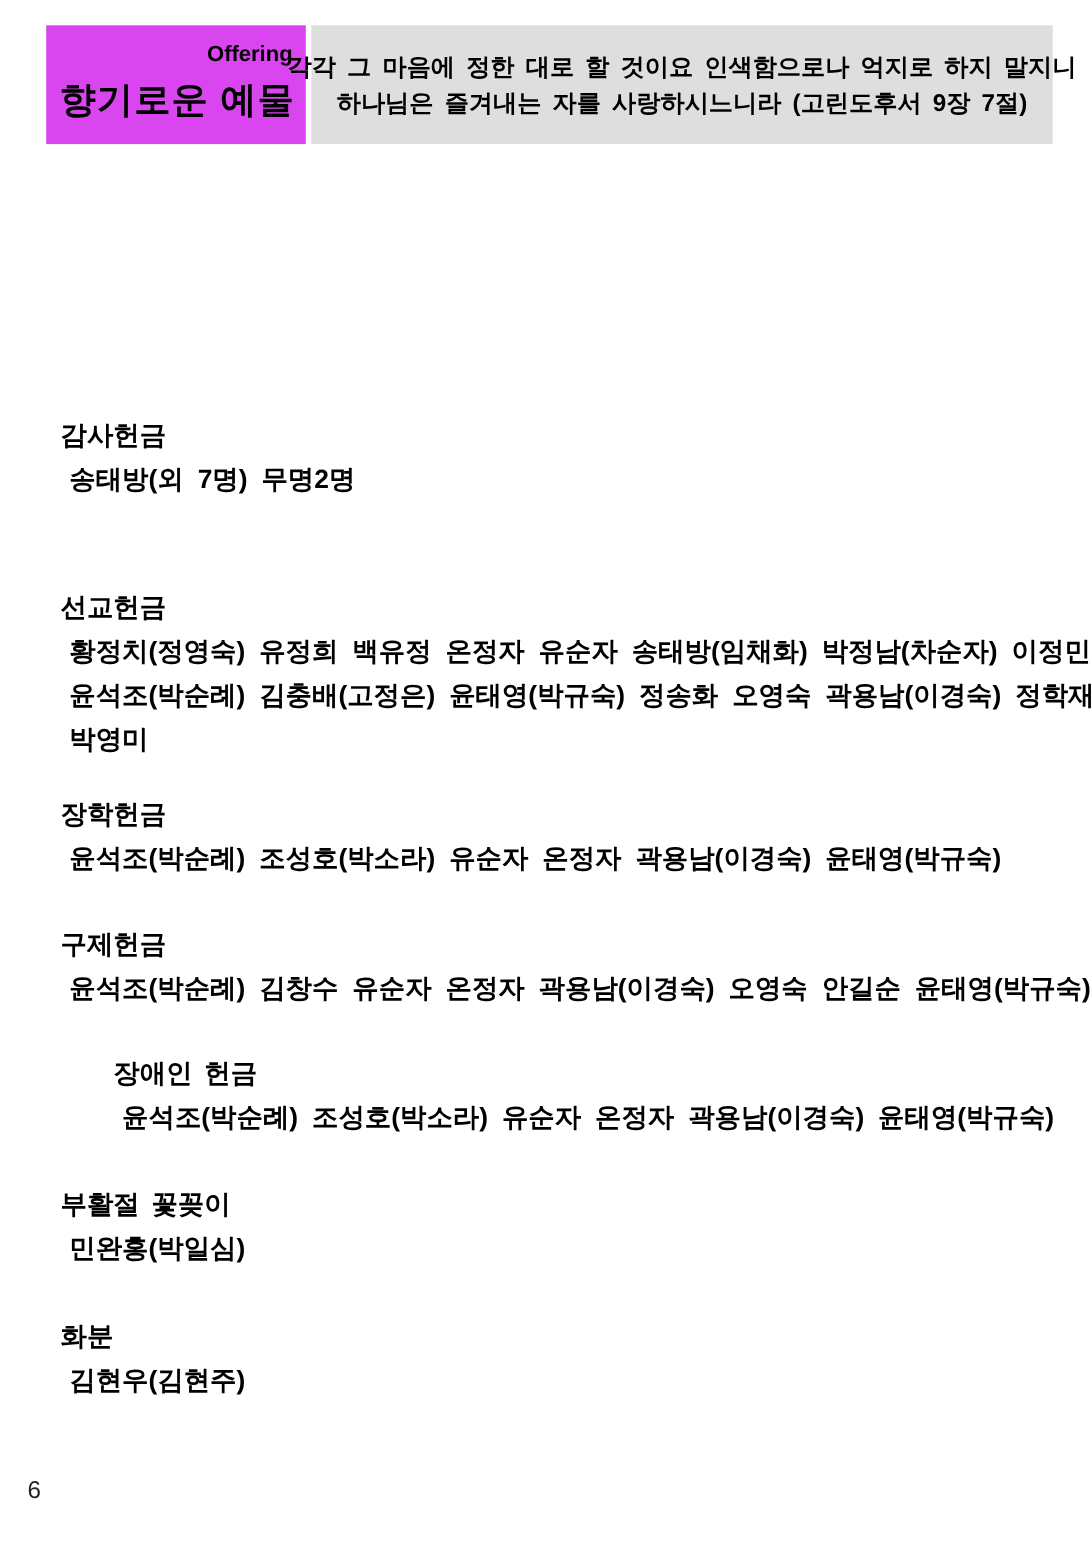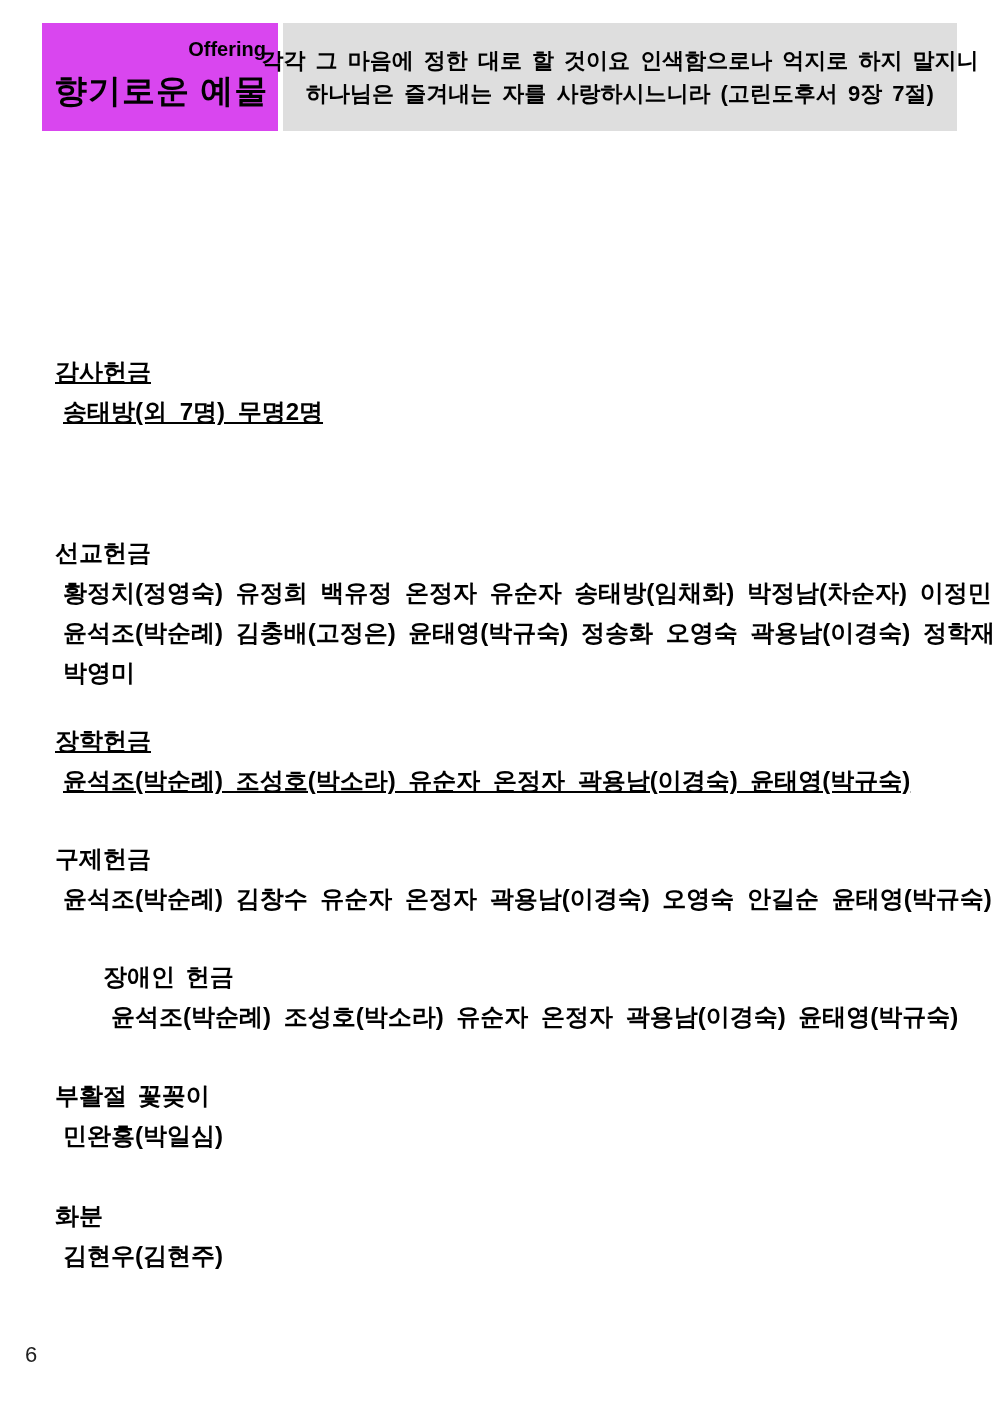--- a/index.html
+++ b/index.html
@@ -85,23 +85,23 @@
     word-spacing: 6px;
     padding-left: 8px;
     white-space: nowrap;
   }
   .section-line:first-of-type {
     margin-top: 5px;
   }
 
   
   .s0 { top: 168px; }
-  .s1 { top: 352px; text-decoration: underline; }
+  .s1 { top: 377px; }
   .s2 { top: 533px; }
-  .s3 { top: 721px; text-decoration: underline; }
+  .s3 { top: 721px; }
   .s4 { top: 839px; }
   .s5 { top: 957px; margin-left: 48px; }
   .s6 { top: 1076px; }
   .s7 { top: 1196px; }
 
   
   .page-number {
     position: absolute;
     left: 25px;
     top: 1342px;

